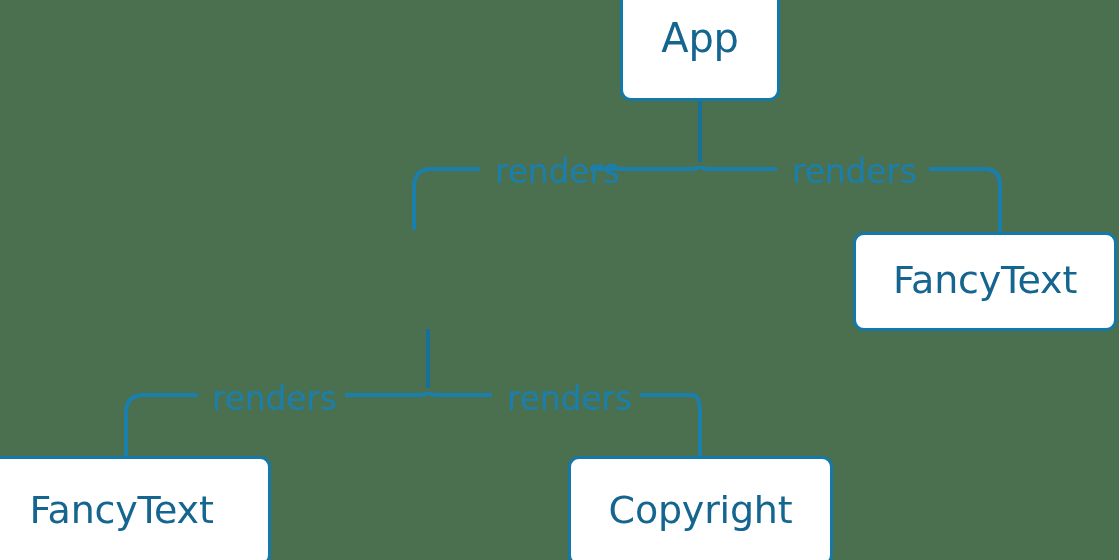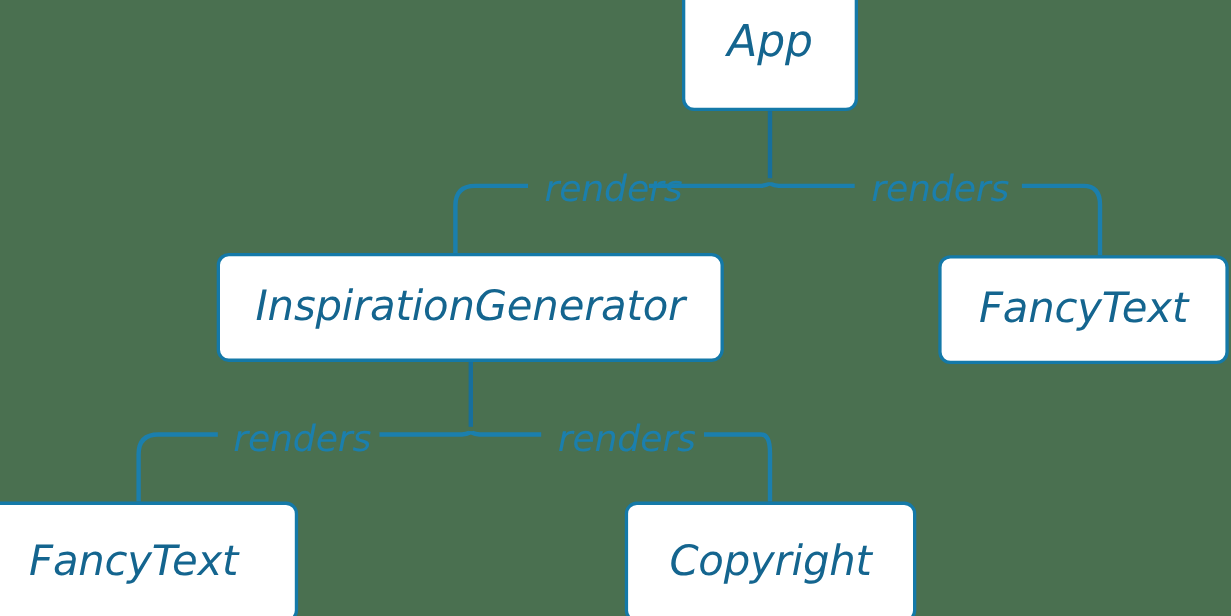--- a/index.html
+++ b/index.html
@@ -10,21 +10,20 @@
     width: 1119px;
     height: 560px;
     background: #4a7050;
     font-family: "DejaVu Sans", sans-serif;
     overflow: hidden;
   }
   #diagram {
     position: relative;
     width: 1096px;
     height: 560px;
-    font-style: italic;
   }
   #edges {
     position: absolute;
     left: 0;
     top: 0;
     width: 1119px;
     height: 560px;
   }
   .node {
     position: absolute;
@@ -89,23 +88,20 @@
       <path stroke="#1b7fad" d="M428,392 Q428,394 420,395 L345,395 M198,395 L144,395 Q126,395 126,413 L126,456"></path>
 
       <path stroke="#1b7fad" d="M428,392 Q428,394 436,395 L492,395 M640,395 L692,395 Q700,395 700,412 L700,456"></path>
     </g>
   </svg>
 
   <div class="node" id="node-app">
     <span class="node-label">App</span>
   </div>
 
-  <div class="node" id="node-inspiration">
-    <span class="node-label">InspirationGenerator</span>
-  </div>
 
   <div class="node" id="node-fancytext-right">
     <span class="node-label">FancyText</span>
   </div>
 
   <div class="node" id="node-fancytext-left">
     <span class="node-label">FancyText</span>
   </div>
 
   <div class="node" id="node-copyright">

